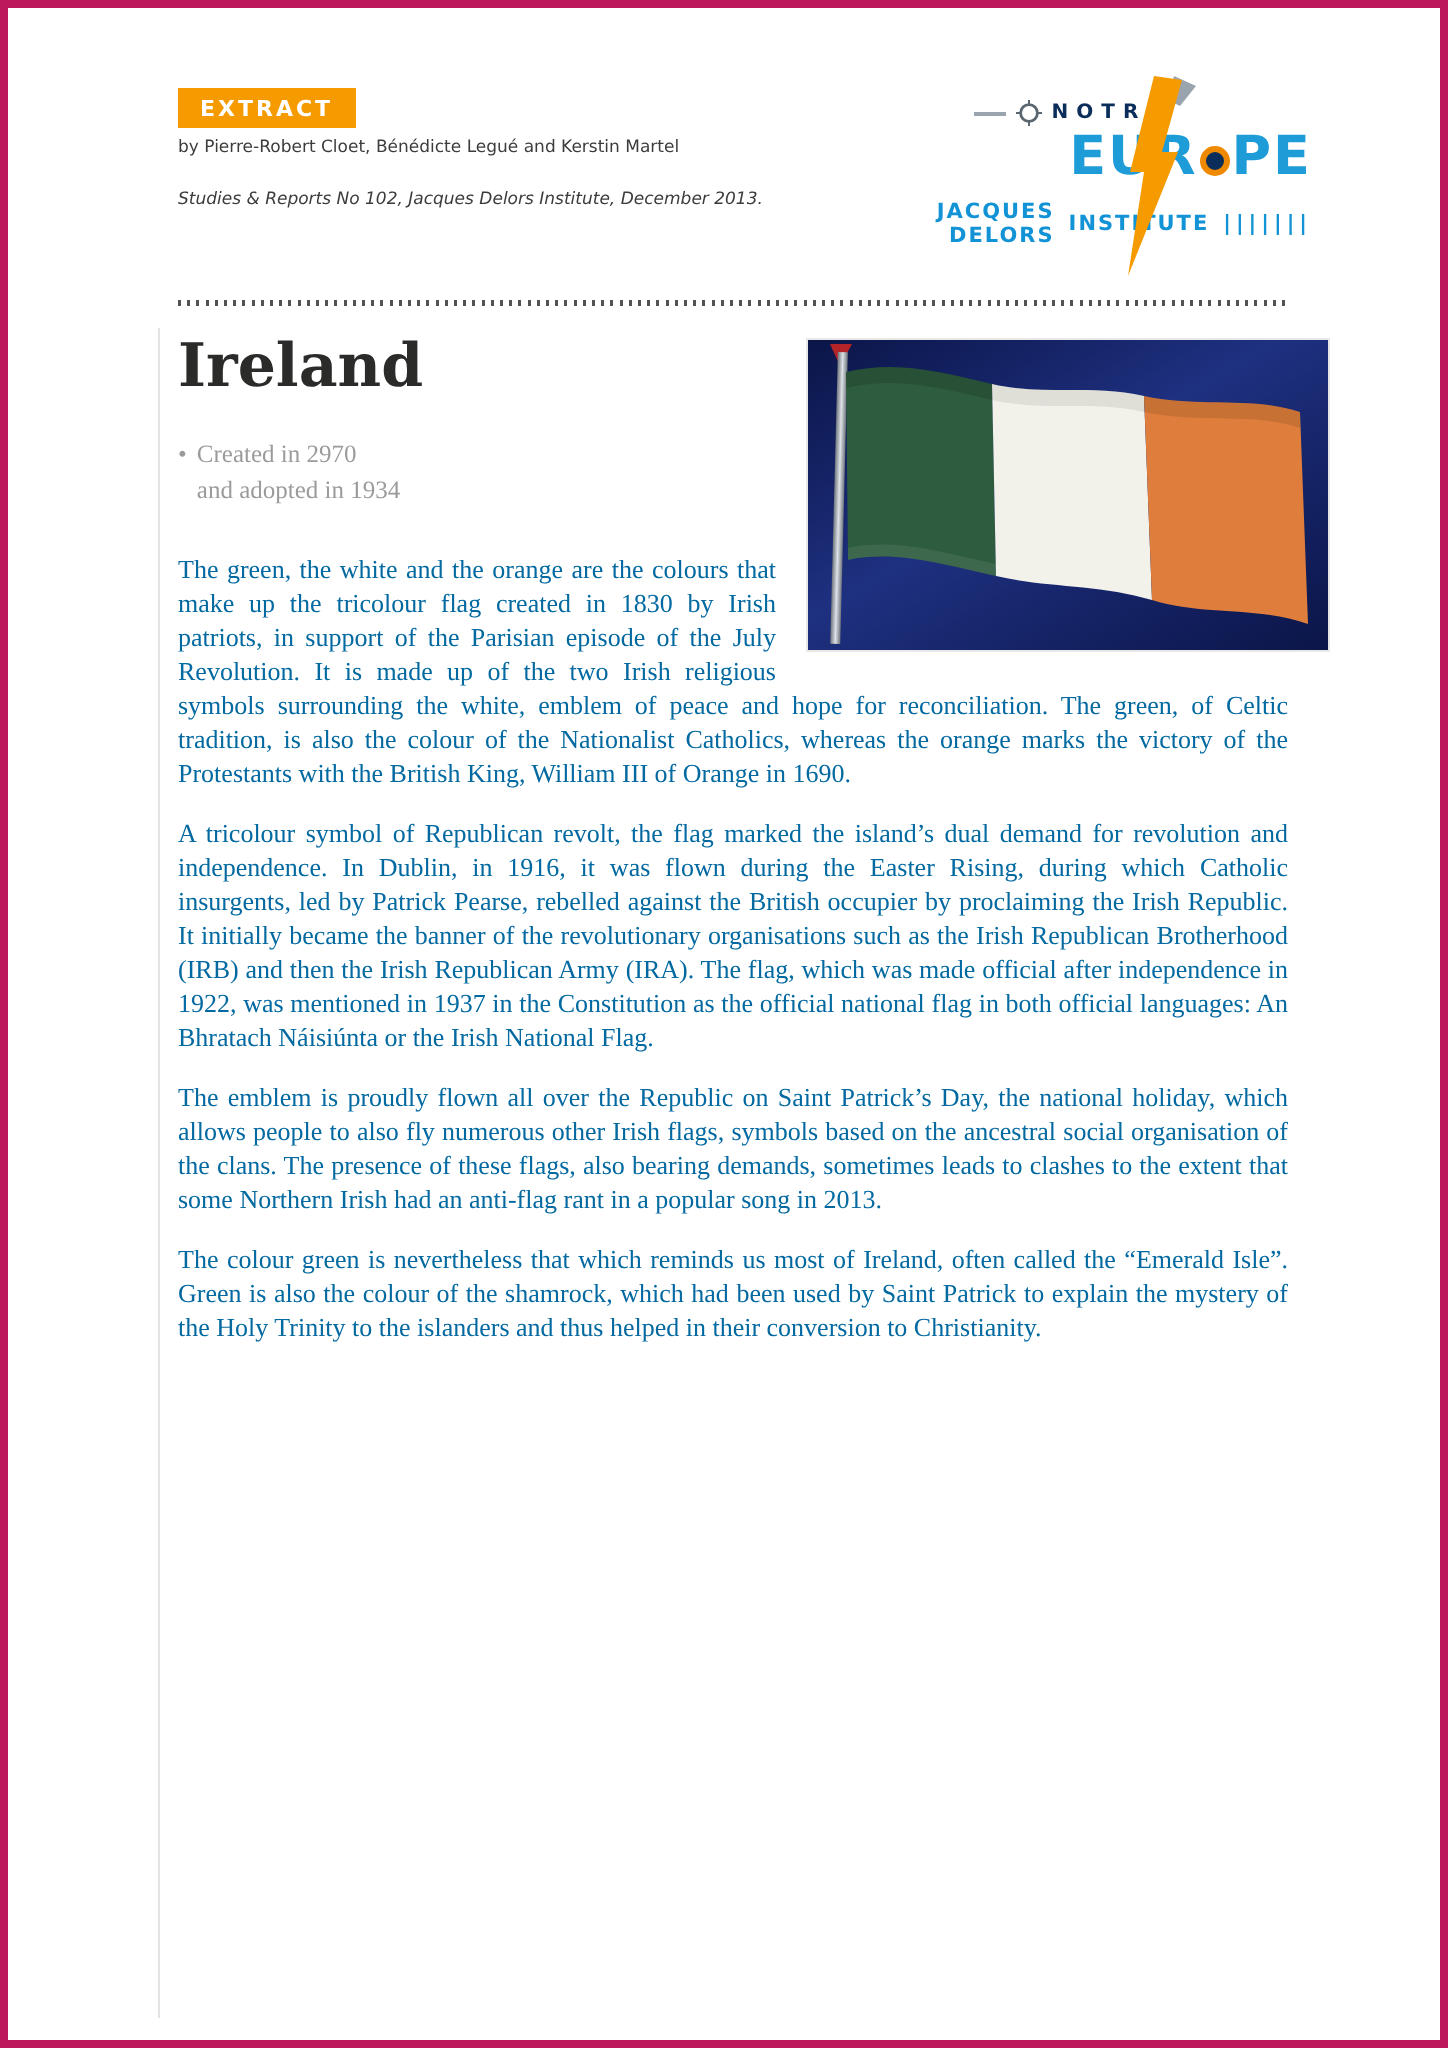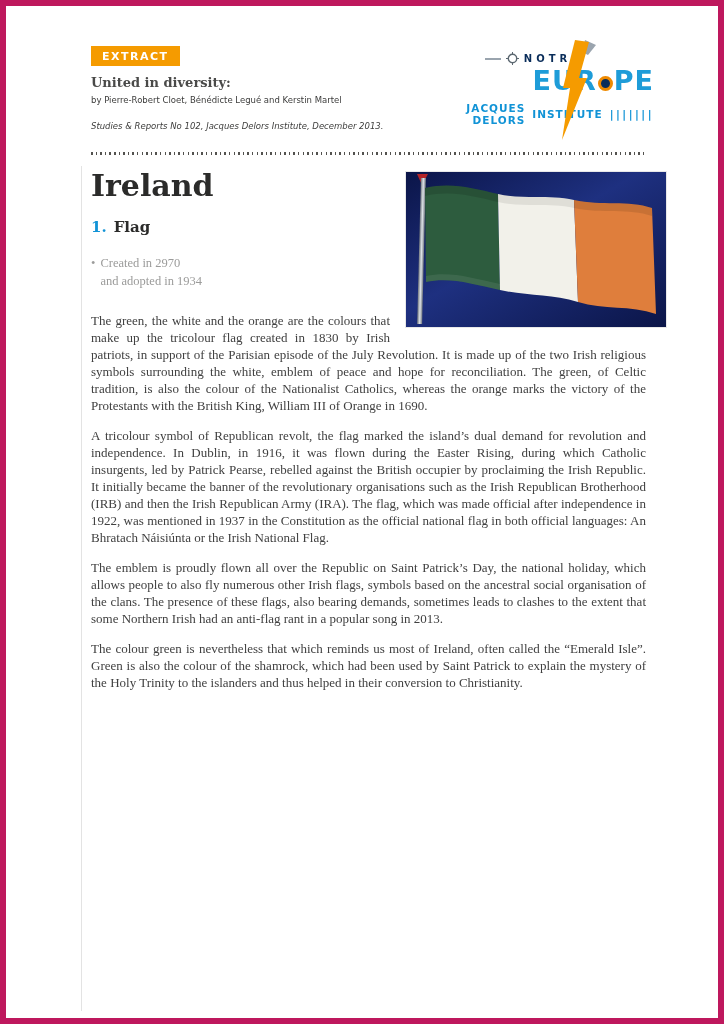--- a/index.html
+++ b/index.html
@@ -5,21 +5,21 @@
   * { margin:0; padding:0; box-sizing:border-box; }
   html,body { background:#ffffff; }
   body {
     width:724px; height:1024px;
     font-family:"Liberation Serif", serif;
     position:relative;
   }
   .page {
     position:absolute; inset:0;
     background:#ffffff;
-    border:6px solid #be185d;
+    border:4px solid #be185d;
     overflow:hidden;
   }
 
   
   .header { position:absolute; left:85px; top:40px; right:64px; height:100px; }
   .badge {
     display:inline-block;
     background:#f59b00; color:#ffffff;
     font-family:"DejaVu Sans", sans-serif;
     font-weight:bold; font-size:11px; letter-spacing:1.5px;
@@ -95,32 +95,31 @@
   }
   .section-heading .num { color:#1193d6; margin-right:7px; }
   .note {
     margin-top:18px; display:flex; gap:5px;
     color:#9b9b9a; font-size:12.5px; line-height:18px;
     font-family:"Liberation Serif", serif;
   }
   .content p {
     margin-top:13px;
     text-align:justify;
-    font-size:13px; line-height:17px; color:#404040;
+    font-size:13px; line-height:17px; color:#0369a1;
   }
   .content p:first-of-type { margin-top:22px; }
 </style>
 </head>
 <body>
 
 <div class="page">
 
   <div class="header">
     <span class="badge">EXTRACT</span>
-    <div class="series">United in diversity:</div>
     <div class="byline">by Pierre-Robert Cloet, Bénédicte Legué and Kerstin Martel</div>
     <div class="reference">Studies &amp; Reports No 102, Jacques Delors Institute, December 2013.</div>
 
     
     <div class="logo">
       <div class="notre-line">
         <span class="dash-line"></span>
         <svg class="compass-svg" width="13" height="13" viewBox="0 0 13 13">
           <circle cx="6.5" cy="6.5" r="4.2" fill="none" stroke="#5b6770" stroke-width="1.4"></circle>
           <line x1="6.5" y1="0" x2="6.5" y2="2" stroke="#5b6770" stroke-width="1"></line>
@@ -170,23 +169,20 @@
         <path d="M168,28 C196,34 222,28 246,36 L250,142 C224,133 198,138 172,130 Z" fill="#df7e3c"></path>
         <path d="M19,16 C45,10 66,16 92,22 L92,30 C66,24 45,18 19,24 Z" fill="#000000" opacity="0.12"></path>
         <path d="M92,22 C118,28 142,22 168,28 L168,36 C142,30 118,36 92,30 Z" fill="#000000" opacity="0.08"></path>
         <path d="M168,28 C196,34 222,28 246,36 L246,44 C222,36 196,42 168,36 Z" fill="#000000" opacity="0.10"></path>
         <path d="M20,110 C44,105 66,112 94,118 L94,112 C66,106 44,99 20,104 Z" fill="#ffffff" opacity="0.08"></path>
       </svg>
     </div>
 
     <h1 class="article-title">Ireland</h1>
 
-    <div class="section-heading">
-      <span class="num">1.</span><span>Flag</span>
-    </div>
 
     <div class="note">
       <span>•</span>
       <span class="note-text">
         <span>Created in 2970</span><br>
         <span>and adopted in 1934</span>
       </span>
     </div>
 
     <p>The green, the white and the orange are the colours that make up the tricolour flag created in 1830 by Irish patriots, in support of the Parisian episode of the July Revolution. It is made up of the two Irish religious symbols surrounding the white, emblem of peace and hope for reconciliation. The green, of Celtic tradition, is also the colour of the Nationalist Catholics, whereas the orange marks the victory of the Protestants with the British King, William III of Orange in 1690.</p>

